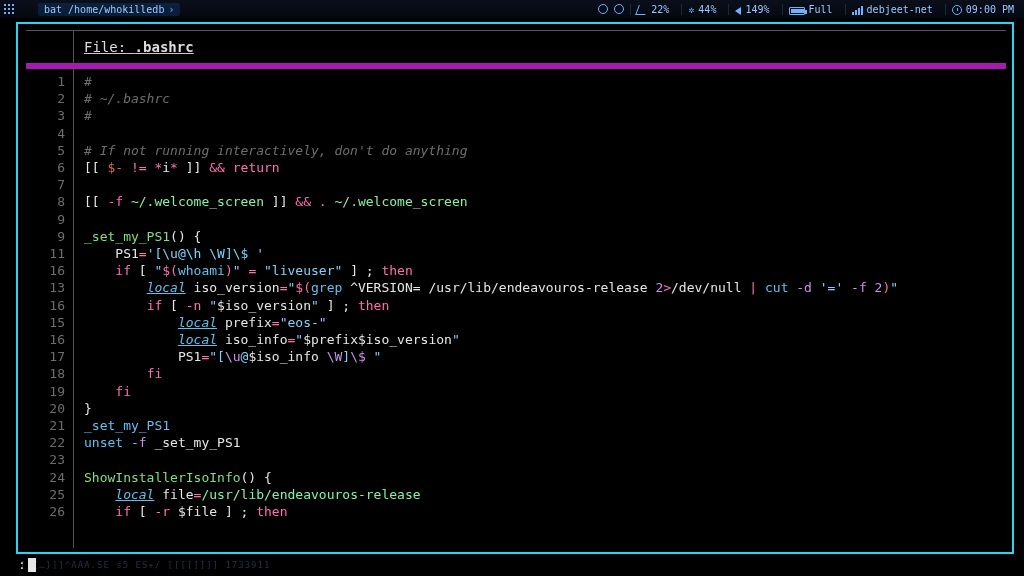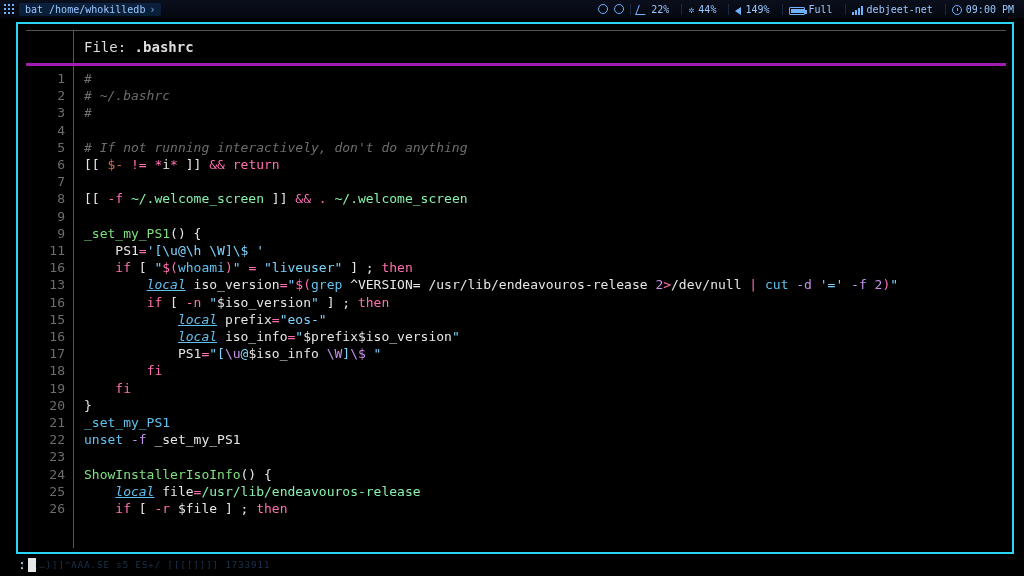--- a/index.html
+++ b/index.html
@@ -24,21 +24,21 @@
     padding: 0 4px;
     gap: 4px;
   }
   .topbar .left { display: flex; align-items: center; gap: 4px; }
   .topbar .spacer { flex: 1; }
   .topbar .right { display: flex; align-items: center; gap: 6px; }
   .chip {
     background: rgba(30,120,220,0.18);
     padding: 1px 6px;
     border-radius: 2px;
-    display: flex; align-items: center; gap: 4px;
+    display: flex; align-items: center; gap: 4px; margin-left: 19px;
   }
   .statseg {
     display: flex; align-items: flex-end; gap: 4px;
     padding: 0 6px;
     border-left: 1px solid rgba(100,160,230,0.2);
   }
   .apps-icon {
     display: inline-grid;
     grid-template-columns: 3px 3px 3px;
     grid-template-rows: 3px 3px 3px;
@@ -77,21 +77,22 @@
     border: 2px solid #2ad4f5;
     background: #000;
   }
   .inner {
     position: absolute; left: 8px; right: 6px; top: 6px; bottom: 4px;
     display: flex; flex-direction: column;
   }
   .header {
     display: flex;
     border-top: 1px solid #555;
-    border-bottom: 3px solid #a21caf;
+    border-bottom: 6px solid #a21caf;
+    text-decoration: underline;
   }
   .header .gcol {
     width: 48px; border-right: 1px solid #555;
   }
   .header .title {
     flex: 1; padding: 8px 10px; color: #ddd;
     font-size: 14px;
   }
   .header .title b { font-weight: bold; }
 

